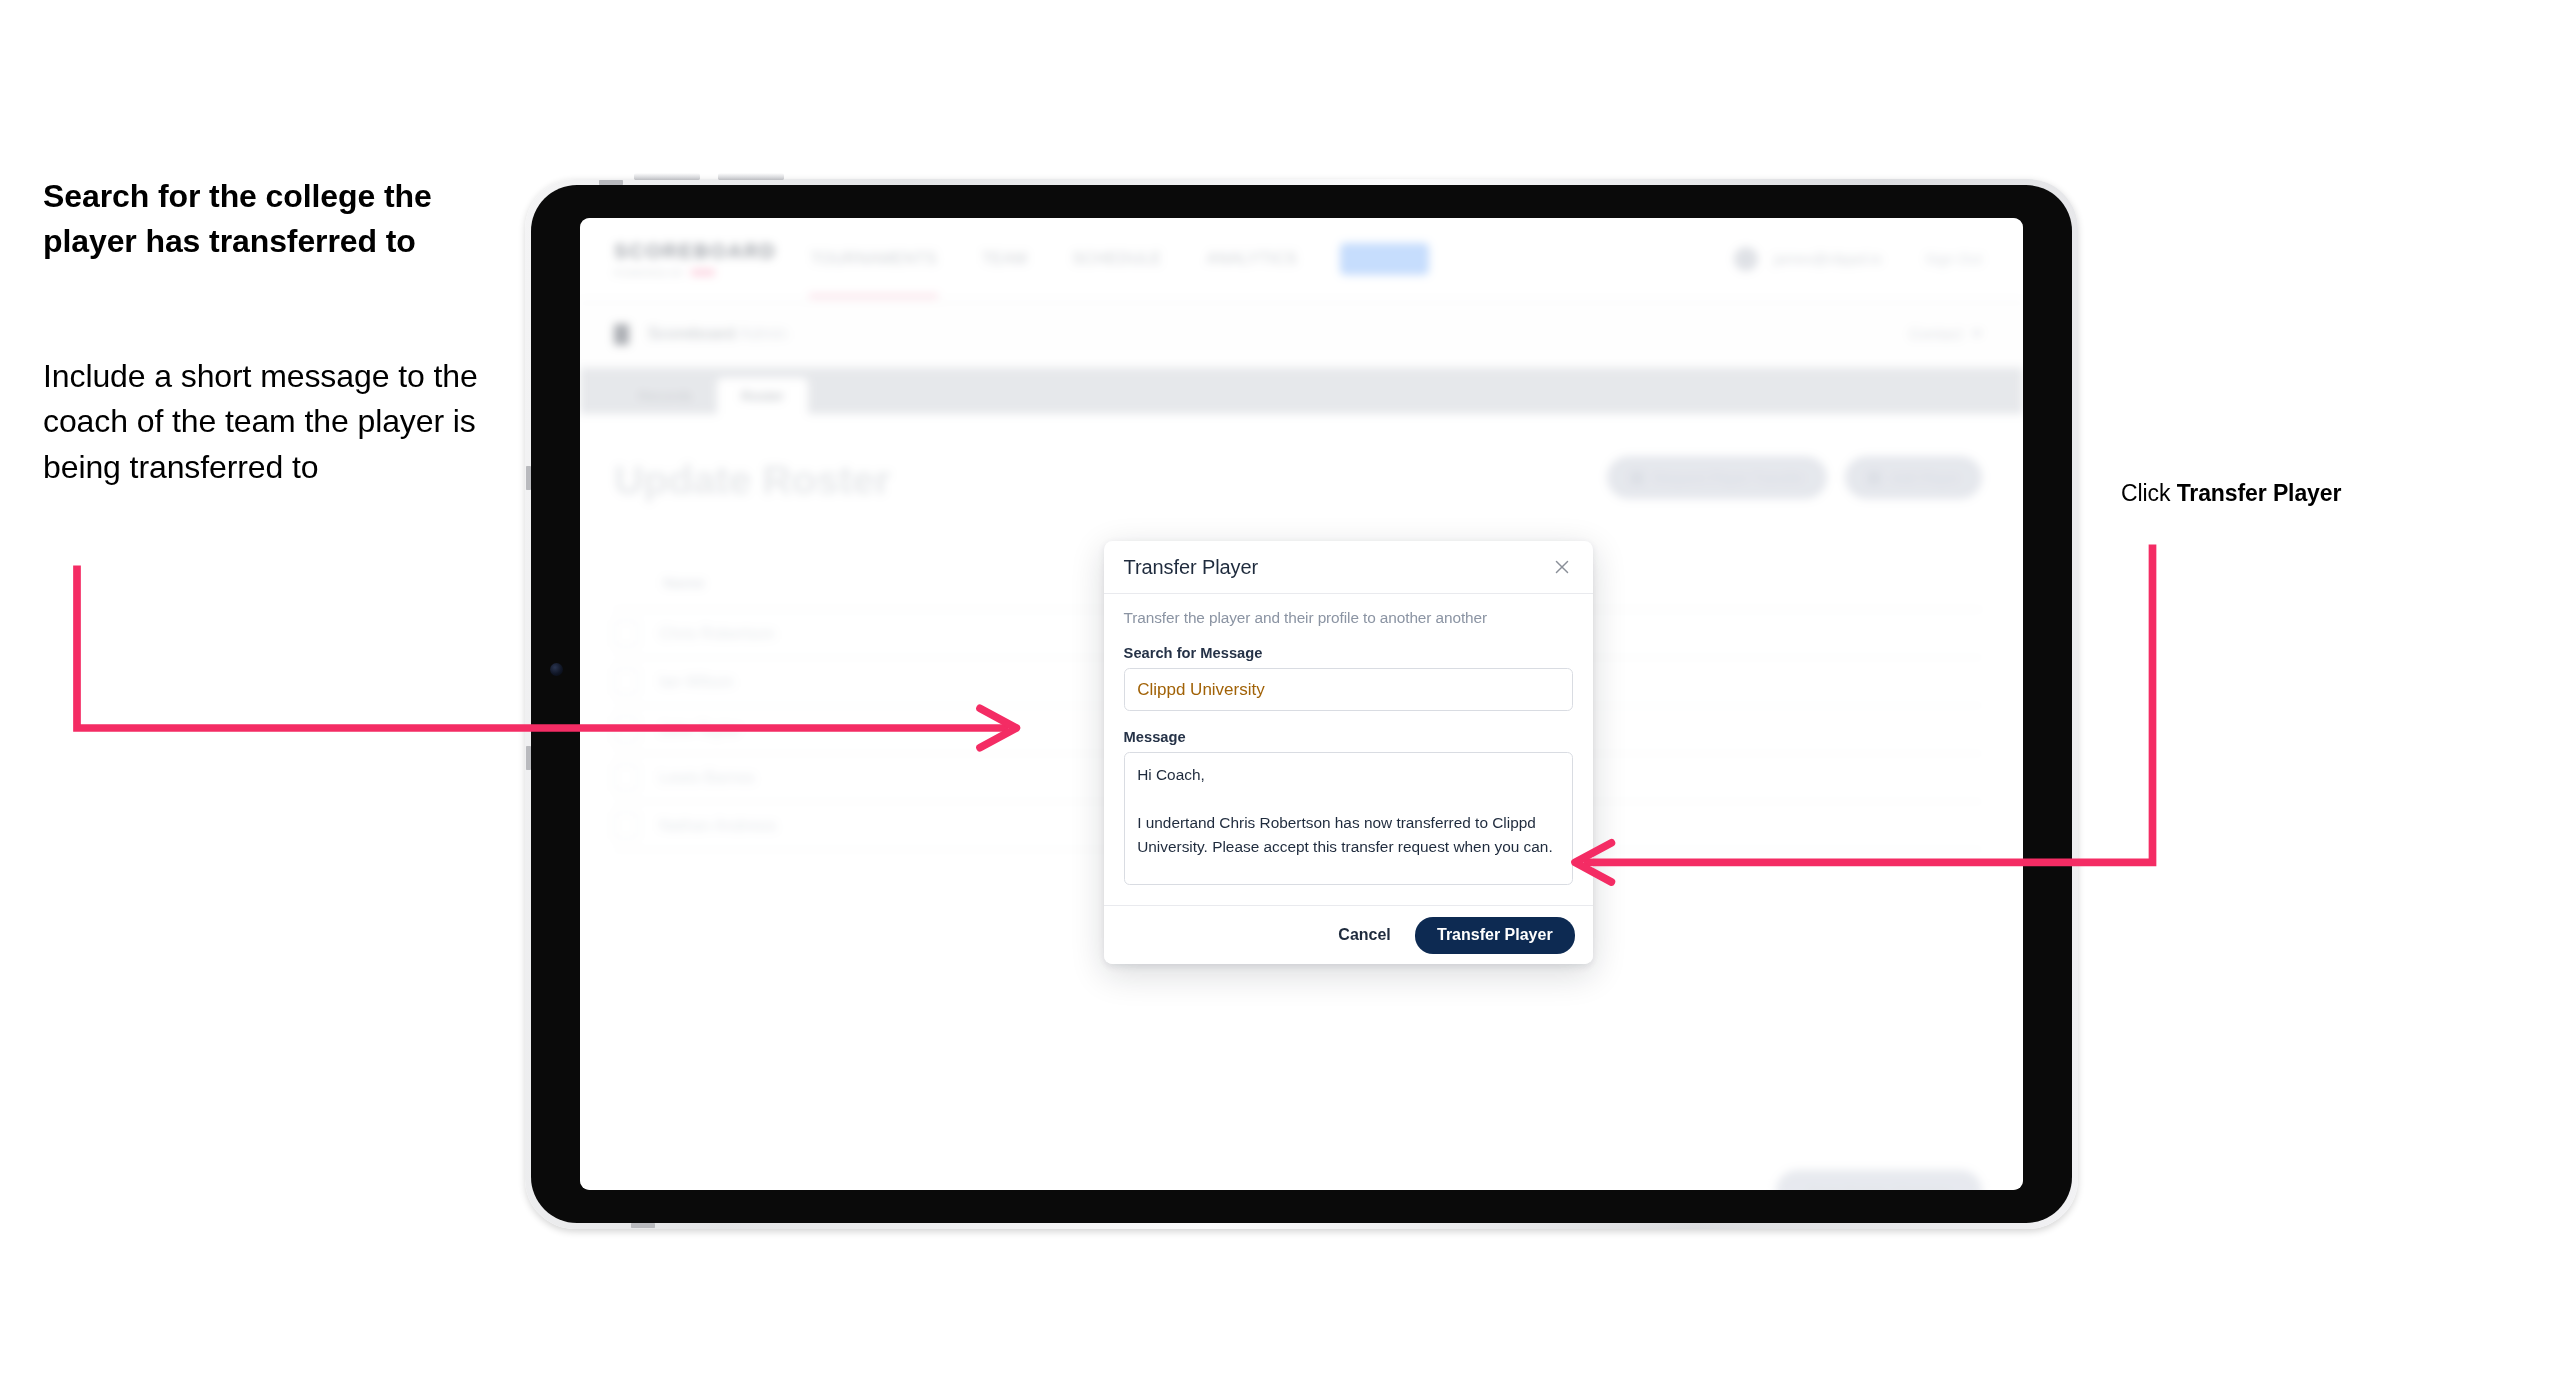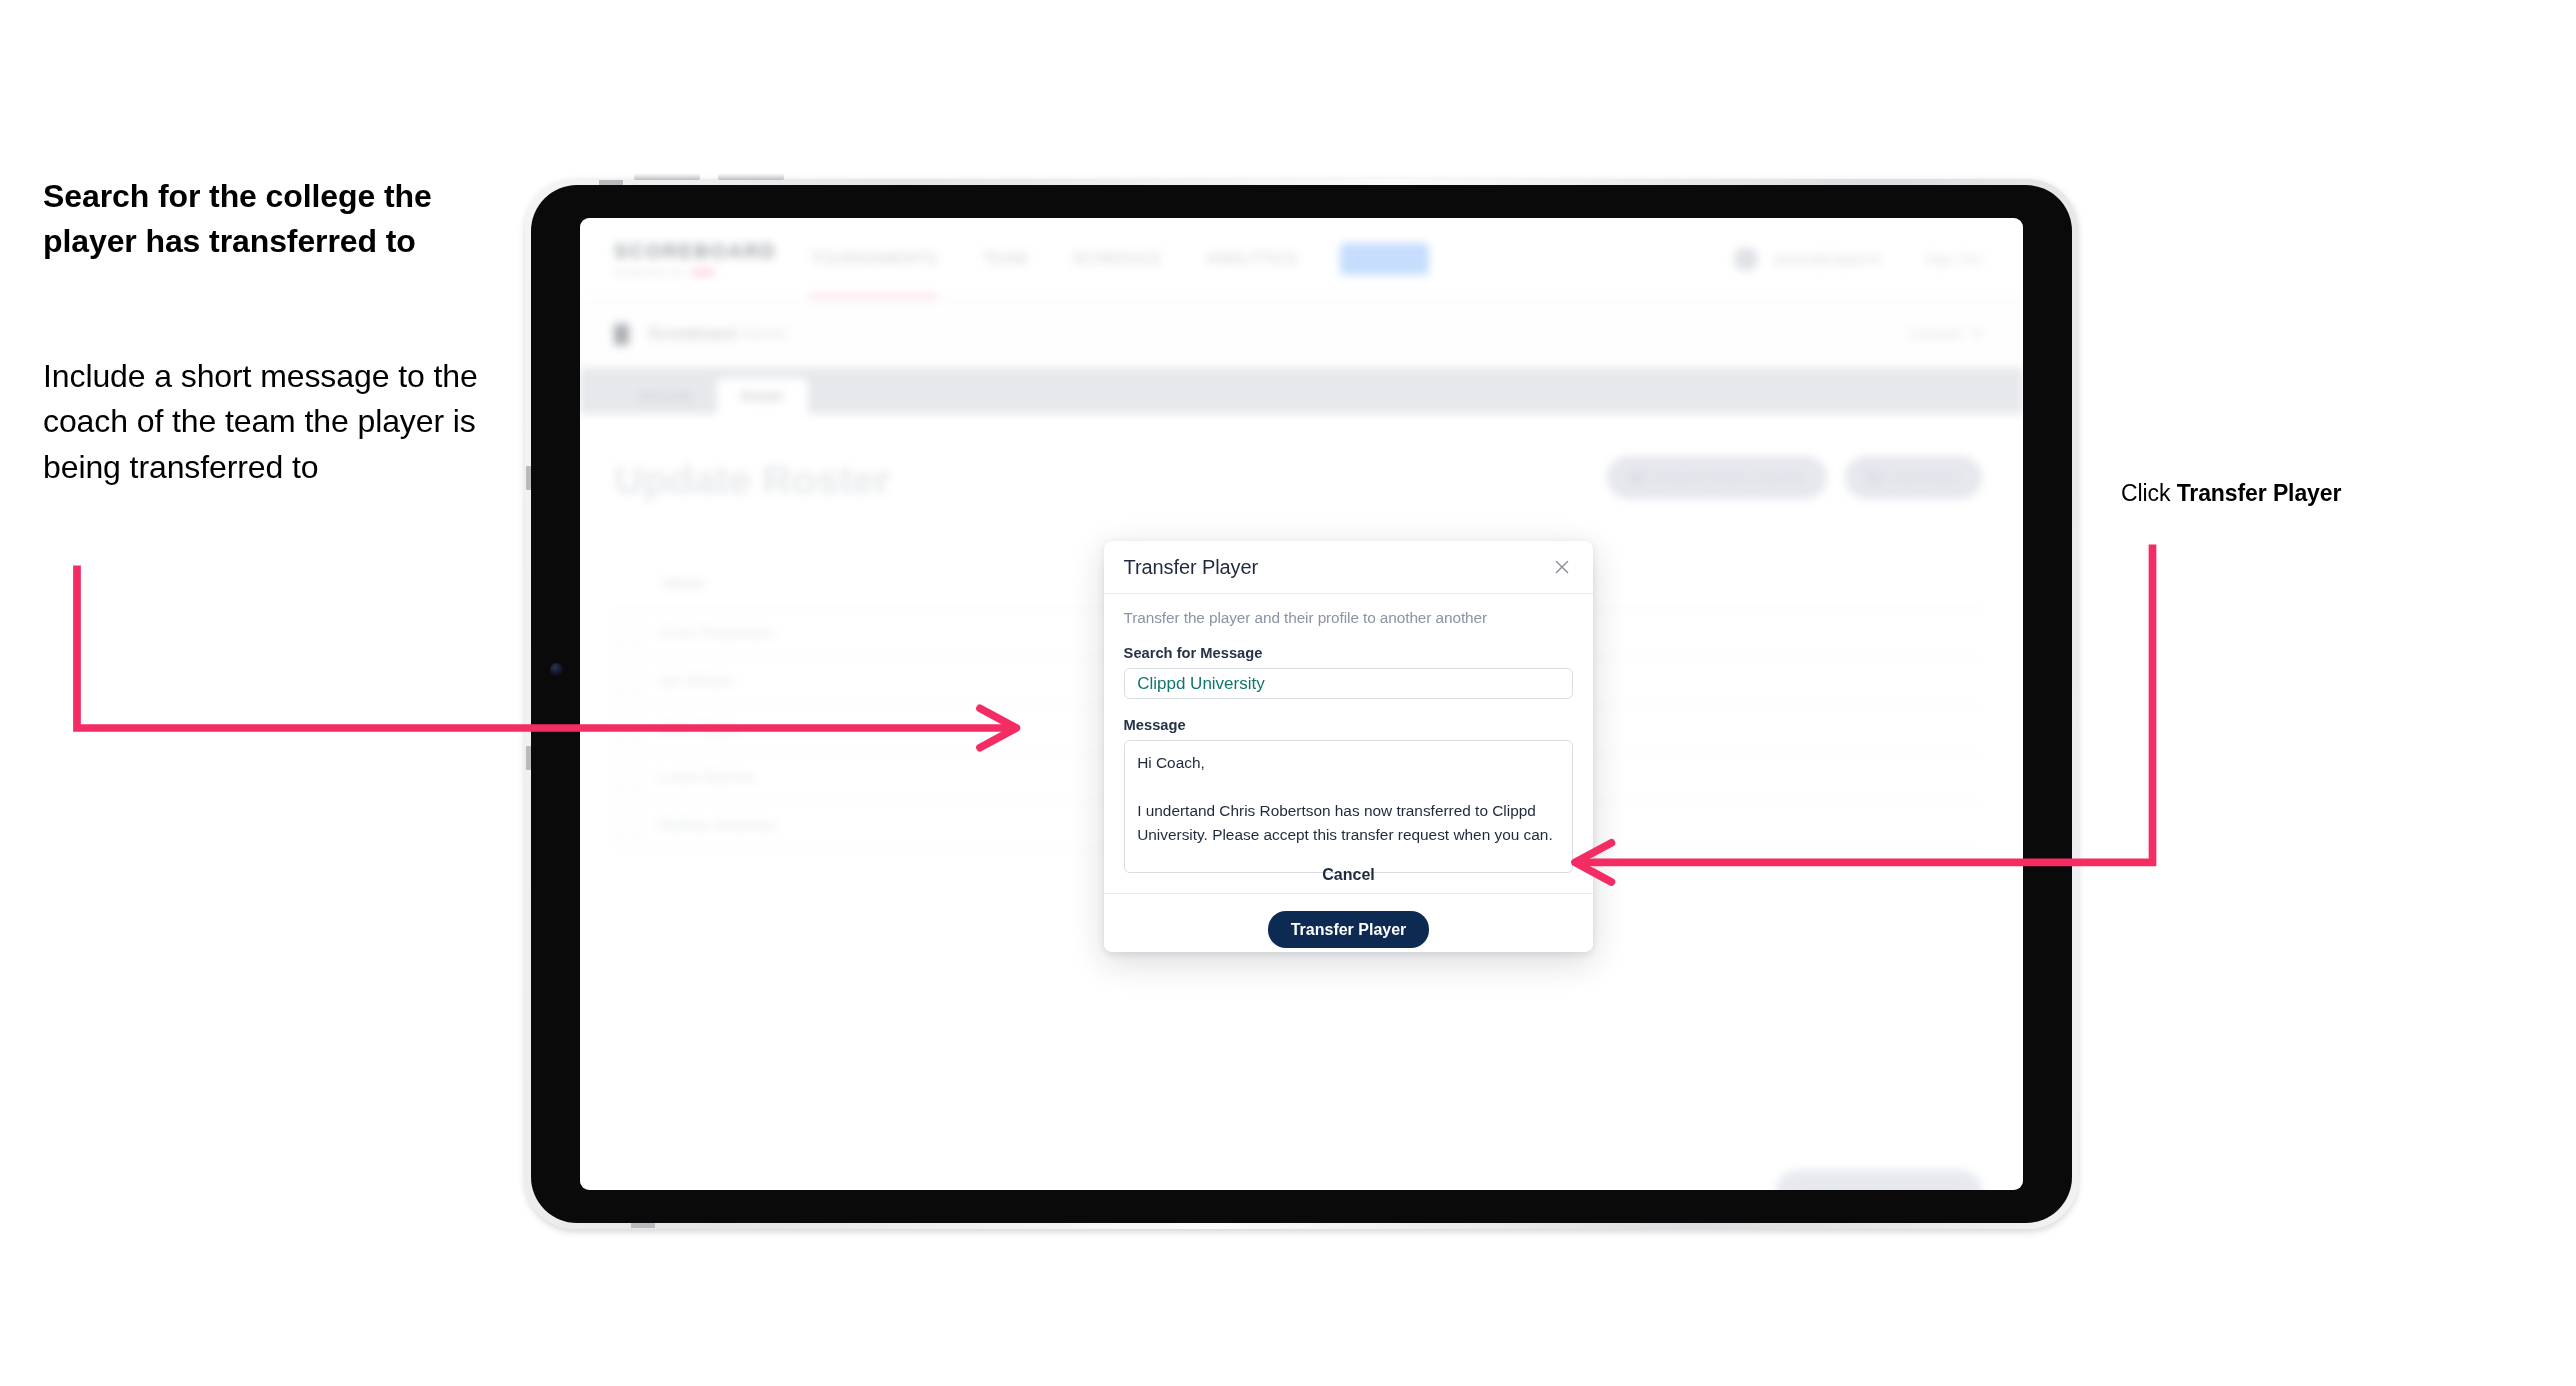--- a/index.html
+++ b/index.html
@@ -276,47 +276,46 @@
 
   #modal-body { padding: 15.4px 19.6px 18px; }
   #modal-sub {
     font-size: 15.4px; color: #8b94a3; letter-spacing: -0.1px;
   }
   .field-label {
     font-size: 14.7px; color: #253247; font-weight: 700;
     margin-top: 18px; margin-bottom: 7px;
   }
   #college-input {
-    width: 100%; height: 31px;
+    width: 100%; height: 43px;
     border: 0.7px solid #d9dce2; border-radius: 5.6px;
     background: #ffffff;
     padding: 0 12.6px;
     font-family: "Liberation Sans", sans-serif;
-    font-size: 17px; color: #0f766e;
+    font-size: 17px; color: #a16207;
     outline: none;
   }
   #message-box {
     width: 100%; height: 133px;
     border: 0.7px solid #d9dce2; border-radius: 5.6px;
     background: #ffffff;
     padding: 9.8px 12.6px;
     font-family: "Liberation Sans", sans-serif;
     font-size: 15.4px; line-height: 1.56; color: #1f2b3d;
     resize: none; outline: none;
     overflow: hidden;
     white-space: pre-wrap;
   }
   #modal-foot {
     border-top: 0.7px solid #e9eaee;
     height: 59px;
     display: flex; align-items: center; justify-content: flex-end;
     gap: 19.6px;
     padding: 4px 18px;
     background: #ffffff;
-    flex-direction: column;
   }
   #cancel-button {
     background: none; border: none;
     font-family: "Liberation Sans", sans-serif;
     font-size: 16px; font-weight: 700; color: #1f2b3d;
     cursor: pointer; padding: 7px 4.2px;
   }
   #transfer-button {
     border: none; border-radius: 18px;
     background: #0d2a52; color: #ffffff;

